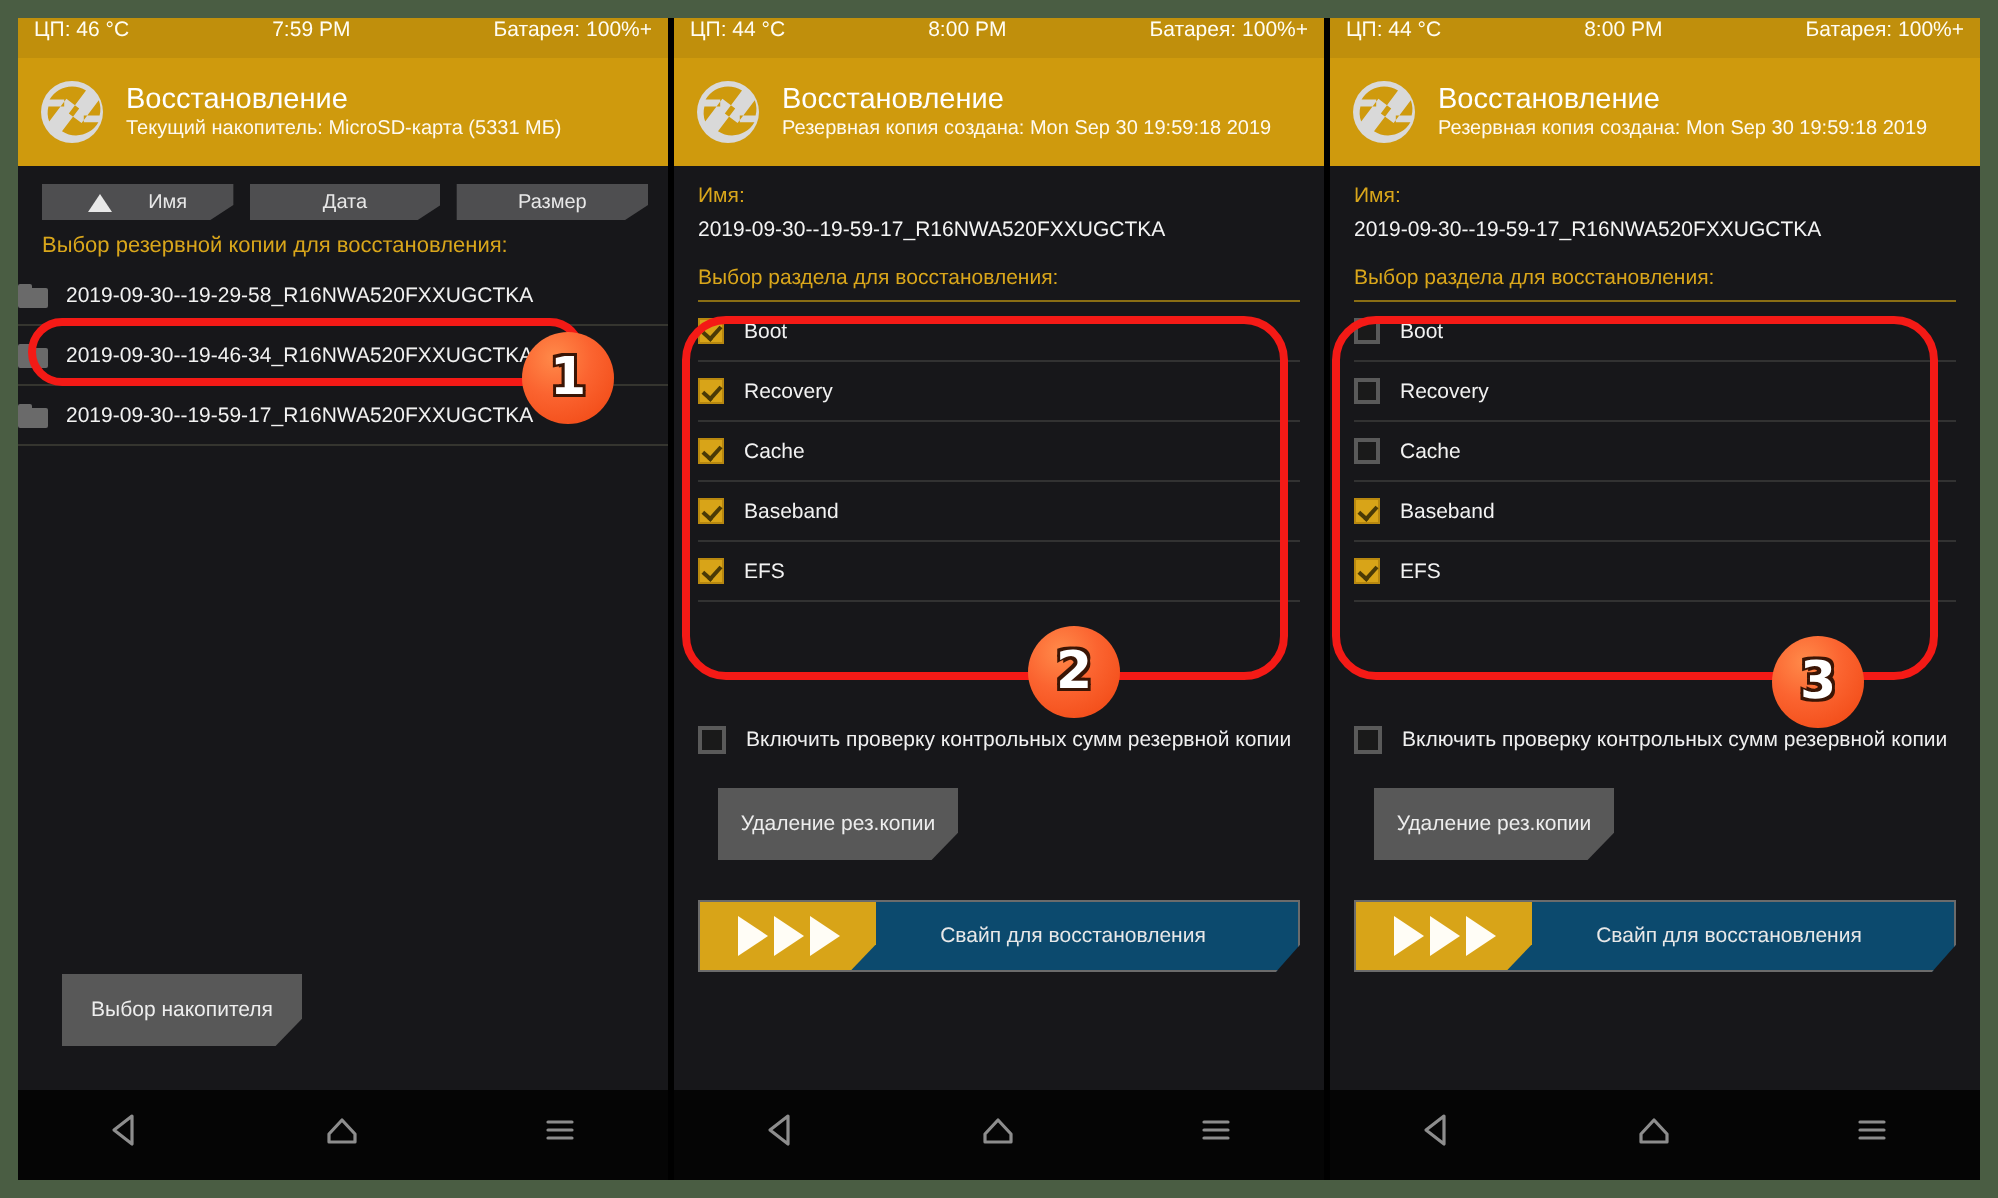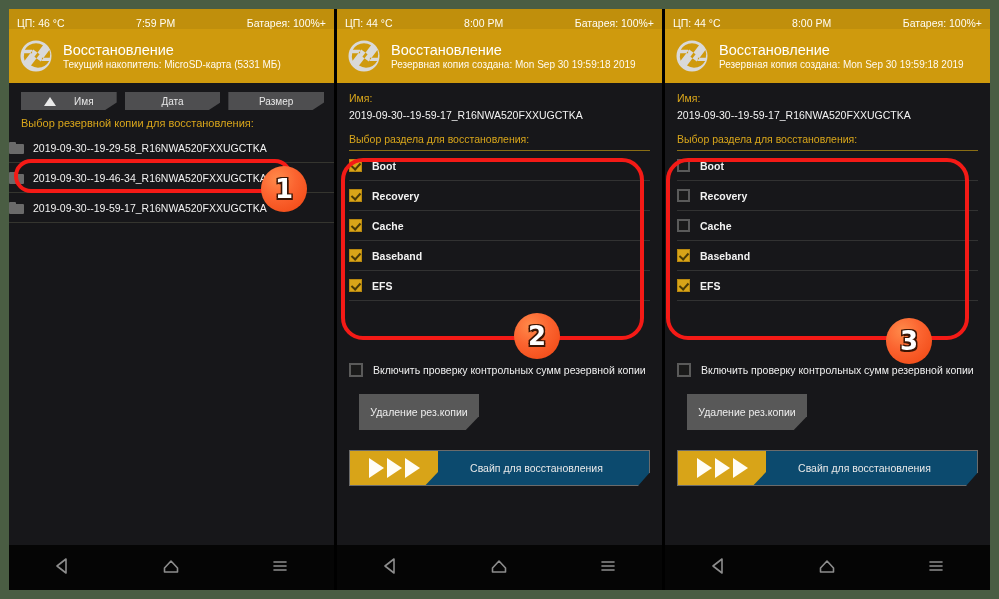--- a/index.html
+++ b/index.html
@@ -43,21 +43,21 @@
     flex-direction: column;
   }
 
   
   .statusbar {
     height: 20px;
     background: #c08f0c;
     color: #fffdf4;
     font-size: 10.5px;
     display: flex;
-    align-items: flex-end;
+    align-items: flex-start;
     padding: 0 8px;
     box-sizing: border-box;
     flex: 0 0 auto;
   }
   .sb-left { flex: 0 0 auto; }
   .sb-mid { flex: 1 1 auto; text-align: center; }
   .sb-right { flex: 0 0 auto; }
 
   
   .appheader {
@@ -194,21 +194,21 @@
   .chk.on  { background: #d8a418; border: 1px solid #b8880f; }
   .chk.on::after {
     content: "";
     position: absolute;
     left: 3px; top: 1px;
     width: 4px; height: 7px;
     border: solid #4a3a06;
     border-width: 0 2px 2px 0;
     transform: rotate(42deg);
   }
-  .partlabel { color: #f2f2f2; font-size: 10.5px; font-weight: bold; }
+  .partlabel { color: #f2f2f2; font-size: 10.5px; }
 
   
   .md5row {
     display: flex;
     align-items: center;
     gap: 10px;
     padding: 0 12px;
     margin-top: 62px;
   }
   .md5row .chk { width: 14px; height: 14px; }
@@ -364,20 +364,21 @@
           <div class="filerow">
             <span class="folder-icon"></span>
             <span class="filename">2019-09-30--19-46-34_R16NWA520FXXUGCTKA</span>
           </div>
           <div class="filerow">
             <span class="folder-icon"></span>
             <span class="filename">2019-09-30--19-59-17_R16NWA520FXXUGCTKA</span>
           </div>
         </div>
 
+        <div class="btn storagebtn">Выбор накопителя</div>
       </div>
 
       <div class="navbar">
         <span>
           <svg width="20" height="20" viewBox="0 0 20 20">
               <path d="M13 3 L4 10 L13 17 Z" fill="none" stroke="#8d8d8d" stroke-width="1.6" stroke-linejoin="round"></path>
             </svg>
         </span>
         <span>
           <svg width="20" height="20" viewBox="0 0 20 20">

